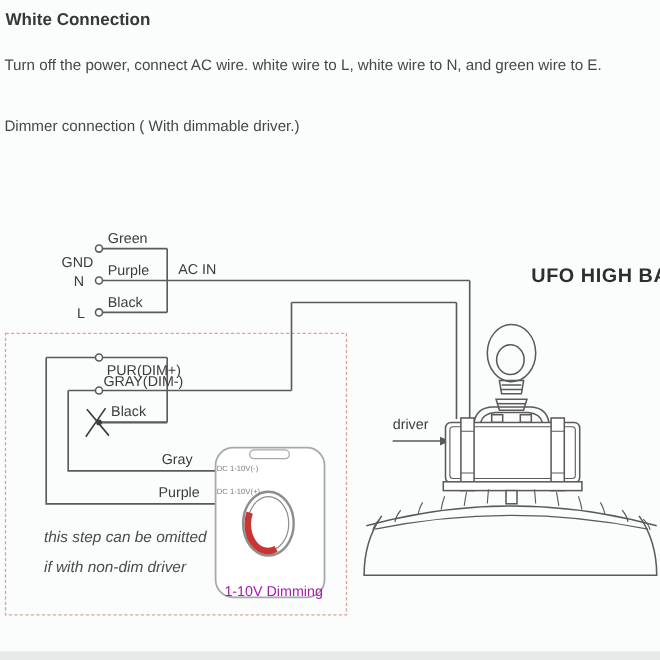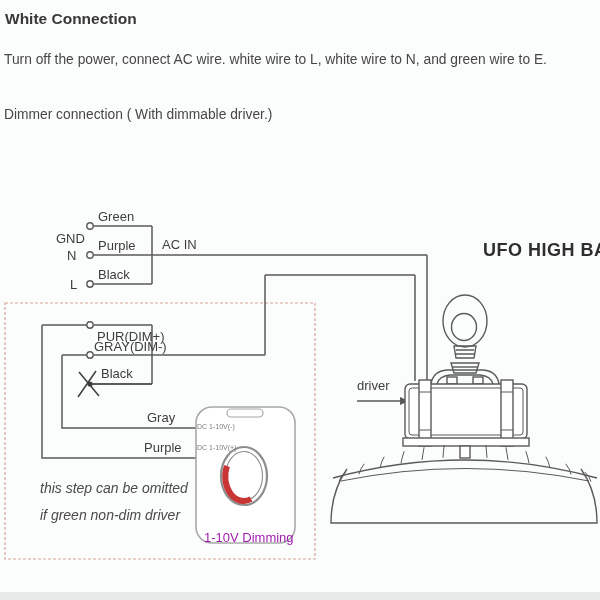--- a/index.html
+++ b/index.html
@@ -146,16 +146,16 @@
   <span class="lbl black2">Black</span>
   <span class="lbl gray">Gray</span>
   <span class="lbl purple">Purple</span>
   <span class="lbl driver">driver</span>
 
   <span class="lbl dc dcneg">DC 1-10V(-)</span>
   <span class="lbl dc dcpos">DC 1-10V(+)</span>
   <span class="lbl dimname">1-10V Dimming</span>
 
   <span class="lbl note note1">this step can be omitted</span>
-  <span class="lbl note note2">if green non-dim driver</span>
+  <span class="lbl note note2">if with non-dim driver</span>
 
   <div class="bottom-strip"></div>
 </div>
 
 </body></html>

